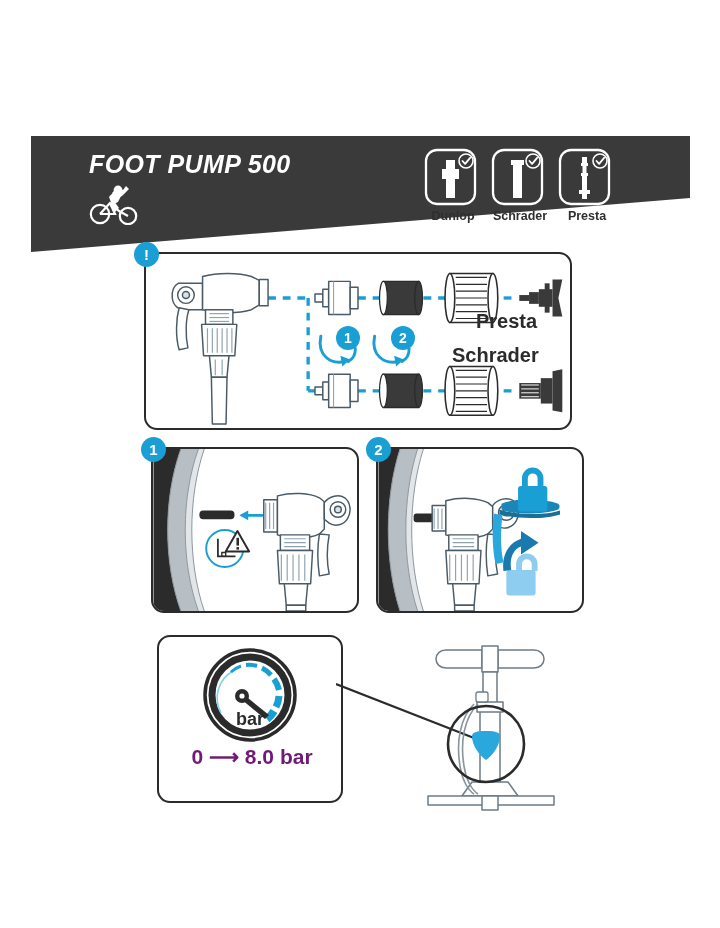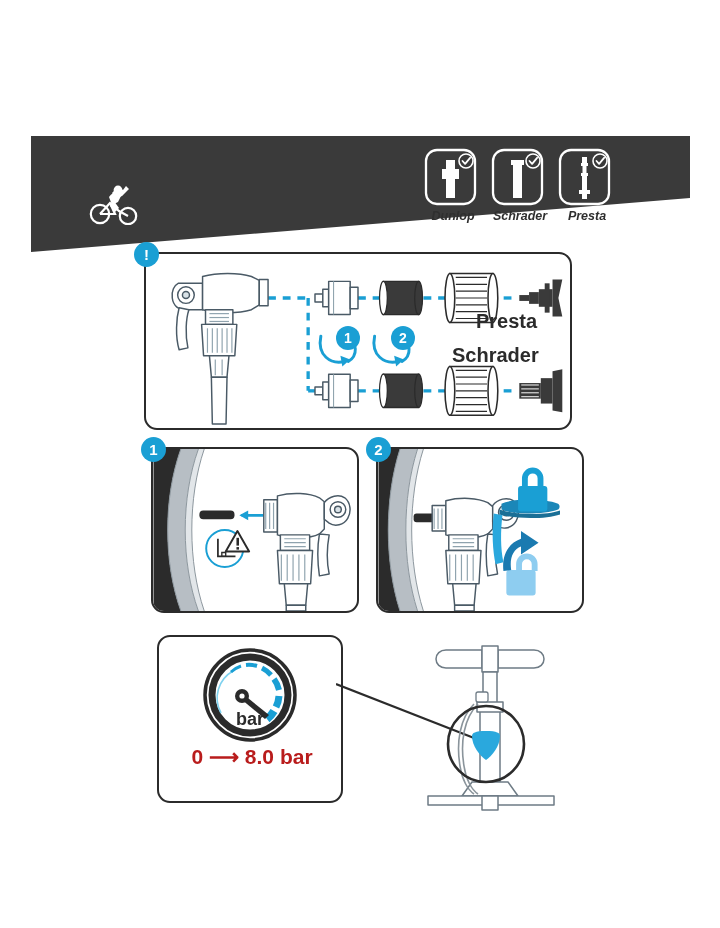--- a/index.html
+++ b/index.html
@@ -71,21 +71,20 @@
   }
   .valve-badge-box {
     width: 53px;
     height: 58px;
     position: relative;
   }
   .valve-badge-label {
     margin-top: 3px;
     font-size: 12.5px;
     font-weight: bold;
-    font-style: italic;
     color: #2f2f2f;
     white-space: nowrap;
     margin-left: 6px;
   }
 
   
   .panel {
     position: absolute;
     border: 2.2px solid #2b2b2b;
     border-radius: 13px;
@@ -182,21 +181,21 @@
     height: 100px;
   }
   .gauge-range {
     position: absolute;
     left: 4px;
     right: 0;
     top: 108px;
     text-align: center;
     font-size: 21px;
     font-weight: bold;
-    color: #b91c1c;
+    color: #701a75;
     white-space: nowrap;
   }
 
   
   #pump-illustration {
     position: absolute;
     left: 398px;
     top: 632px;
     width: 186px;
     height: 182px;
@@ -216,20 +215,21 @@
 </head>
 <body>
 
 <div class="page">
 
   <div class="banner-wrap">
     <svg class="banner-shape" viewBox="0 0 659 116" preserveAspectRatio="none">
       <polygon points="0,0 659,0 659,62 0,116" fill="#3a3a3a"></polygon>
     </svg>
 
+    <div class="banner-title">FOOT PUMP 500</div>
 
     <svg class="cyclist-icon" viewBox="0 0 52 44">
       <g fill="#ffffff">
         <circle cx="12" cy="33" r="9.2" fill="none" stroke="#ffffff" stroke-width="2.2"></circle>
         <circle cx="40" cy="35" r="8.2" fill="none" stroke="#ffffff" stroke-width="2.2"></circle>
         <path d="M12 33 L22 22 L31 30 L40 35" stroke="#ffffff" stroke-width="2.2" fill="none"></path>
         <path d="M22 22 L27 33 L12 33" stroke="#ffffff" stroke-width="2.2" fill="none"></path>
         <path d="M24 12 C27 8 32 7 35 9 L38 5 L41 8 L36 13 C34 16 30 17 27 16 Z"></path>
         <path d="M21 16 C24 11 30 10 34 13 L30 21 L24 24 Z"></path>
         <circle cx="30" cy="9" r="4.4"></circle>

